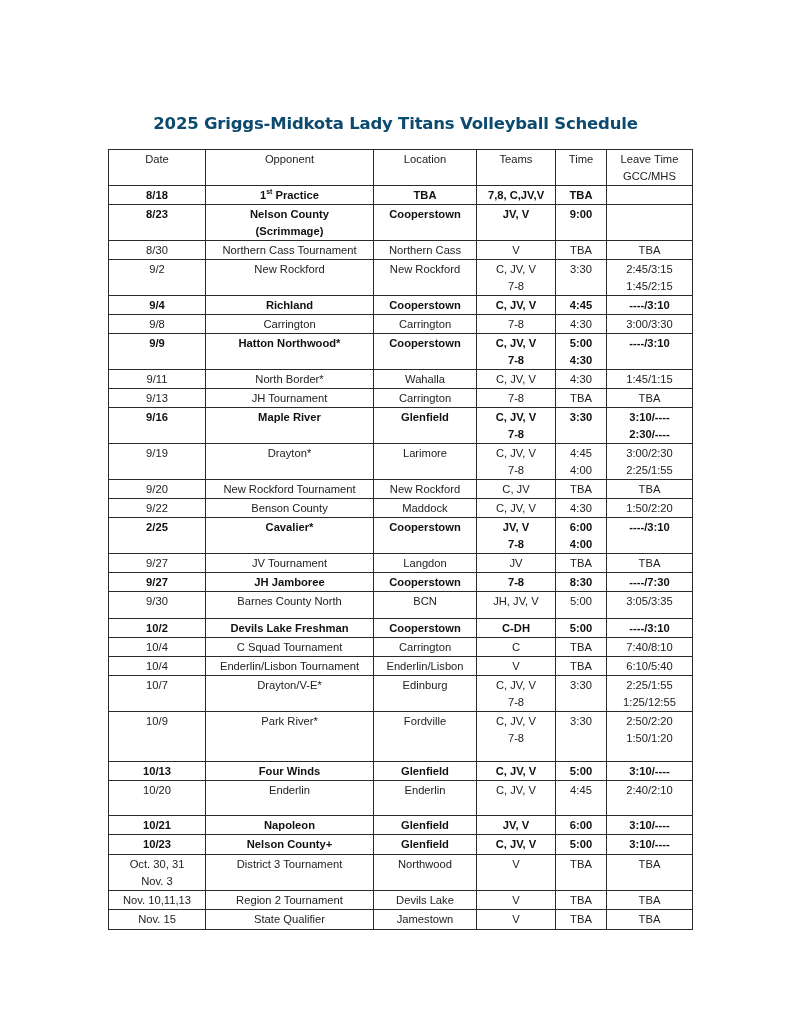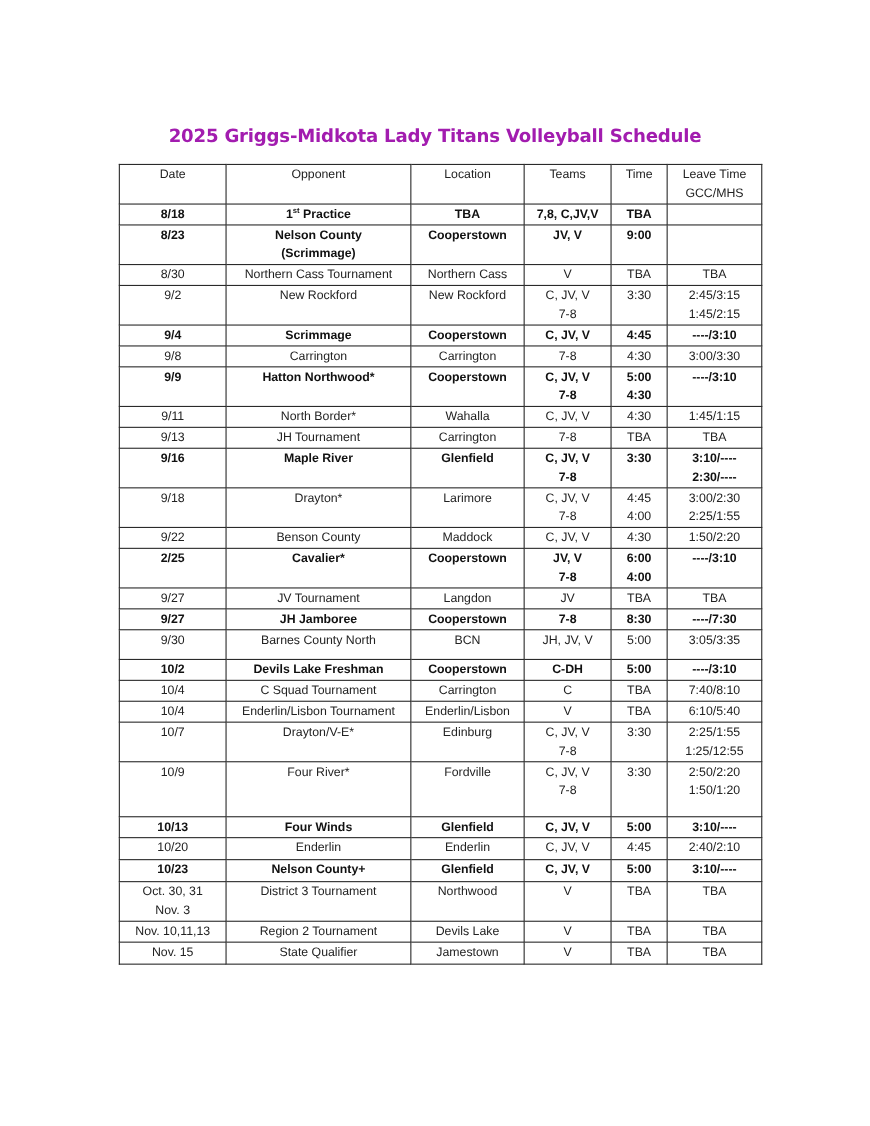--- a/index.html
+++ b/index.html
@@ -3,21 +3,21 @@
 <meta charset="utf-8">
 <style>
   html, body { margin:0; padding:0; }
   body {
     width:791px; height:1024px; background:#ffffff; position:relative; overflow:hidden;
     font-family:"Liberation Sans", "DejaVu Sans", sans-serif; color:#1a1a1a;
   }
   .title {
     position:absolute; left:0; width:791px; top:114px; text-align:center;
     font-family:"DejaVu Sans", "Liberation Sans", sans-serif;
-    font-weight:bold; font-size:16.5px; letter-spacing:-0.2px; color:#a21caf;
+    font-weight:bold; font-size:16.5px; letter-spacing:-0.2px; color:#0c4a6e;
   }
   table.sched {
     position:absolute; left:108px; top:149px; width:584px;
     border-collapse:collapse; table-layout:fixed;
   }
   table.sched th, table.sched td {
     border:1.4px solid #2a2a2a; padding:1px 2px 0 2px; vertical-align:top;
     text-align:center; font-size:11.2px; line-height:17px; font-weight:normal;
     overflow:hidden; color:#222;
   }
@@ -130,21 +130,21 @@
         <td>
           <span class="cell-line">2:45/3:15</span>
           <span class="cell-line">1:45/2:15</span>
         </td>
       </tr>
       <tr class="bold" style="height: 17px;">
         <td>
           <span class="cell-line">9/4</span>
         </td>
         <td>
-          <span class="cell-line">Scrimmage</span>
+          <span class="cell-line">Richland</span>
         </td>
         <td>
           <span class="cell-line">Cooperstown</span>
         </td>
         <td>
           <span class="cell-line">C, JV, V</span>
         </td>
         <td>
           <span class="cell-line">4:45</span>
         </td>
@@ -251,41 +251,61 @@
         <td>
           <span class="cell-line">3:30</span>
         </td>
         <td>
           <span class="cell-line">3:10/----</span>
           <span class="cell-line">2:30/----</span>
         </td>
       </tr>
       <tr style="height: 31px;">
         <td>
-          <span class="cell-line">9/18</span>
+          <span class="cell-line">9/19</span>
         </td>
         <td>
           <span class="cell-line">Drayton*</span>
         </td>
         <td>
           <span class="cell-line">Larimore</span>
         </td>
         <td>
           <span class="cell-line">C, JV, V</span>
           <span class="cell-line">7-8</span>
         </td>
         <td>
           <span class="cell-line">4:45</span>
           <span class="cell-line">4:00</span>
         </td>
         <td>
           <span class="cell-line">3:00/2:30</span>
           <span class="cell-line">2:25/1:55</span>
         </td>
       </tr>
+      <tr style="height: 19px;">
+        <td>
+          <span class="cell-line">9/20</span>
+        </td>
+        <td>
+          <span class="cell-line">New Rockford Tournament</span>
+        </td>
+        <td>
+          <span class="cell-line">New Rockford</span>
+        </td>
+        <td>
+          <span class="cell-line">C, JV</span>
+        </td>
+        <td>
+          <span class="cell-line">TBA</span>
+        </td>
+        <td>
+          <span class="cell-line">TBA</span>
+        </td>
+      </tr>
       <tr style="height: 18px;">
         <td>
           <span class="cell-line">9/22</span>
         </td>
         <td>
           <span class="cell-line">Benson County</span>
         </td>
         <td>
           <span class="cell-line">Maddock</span>
         </td>
@@ -461,21 +481,21 @@
         <td>
           <span class="cell-line">2:25/1:55</span>
           <span class="cell-line">1:25/12:55</span>
         </td>
       </tr>
       <tr style="height: 50px;">
         <td>
           <span class="cell-line">10/9</span>
         </td>
         <td>
-          <span class="cell-line">Four River*</span>
+          <span class="cell-line">Park River*</span>
         </td>
         <td>
           <span class="cell-line">Fordville</span>
         </td>
         <td>
           <span class="cell-line">C, JV, V</span>
           <span class="cell-line">7-8</span>
         </td>
         <td>
           <span class="cell-line">3:30</span>
@@ -498,38 +518,58 @@
         <td>
           <span class="cell-line">C, JV, V</span>
         </td>
         <td>
           <span class="cell-line">5:00</span>
         </td>
         <td>
           <span class="cell-line">3:10/----</span>
         </td>
       </tr>
-      <tr style="height: 20px;">
+      <tr style="height: 35px;">
         <td>
           <span class="cell-line">10/20</span>
         </td>
         <td>
           <span class="cell-line">Enderlin</span>
         </td>
         <td>
           <span class="cell-line">Enderlin</span>
         </td>
         <td>
           <span class="cell-line">C, JV, V</span>
         </td>
         <td>
           <span class="cell-line">4:45</span>
         </td>
         <td>
           <span class="cell-line">2:40/2:10</span>
+        </td>
+      </tr>
+      <tr class="bold" style="height: 18px;">
+        <td>
+          <span class="cell-line">10/21</span>
+        </td>
+        <td>
+          <span class="cell-line">Napoleon</span>
+        </td>
+        <td>
+          <span class="cell-line">Glenfield</span>
+        </td>
+        <td>
+          <span class="cell-line">JV, V</span>
+        </td>
+        <td>
+          <span class="cell-line">6:00</span>
+        </td>
+        <td>
+          <span class="cell-line">3:10/----</span>
         </td>
       </tr>
       <tr class="bold" style="height: 20px;">
         <td>
           <span class="cell-line">10/23</span>
         </td>
         <td>
           <span class="cell-line">Nelson County+</span>
         </td>
         <td>

